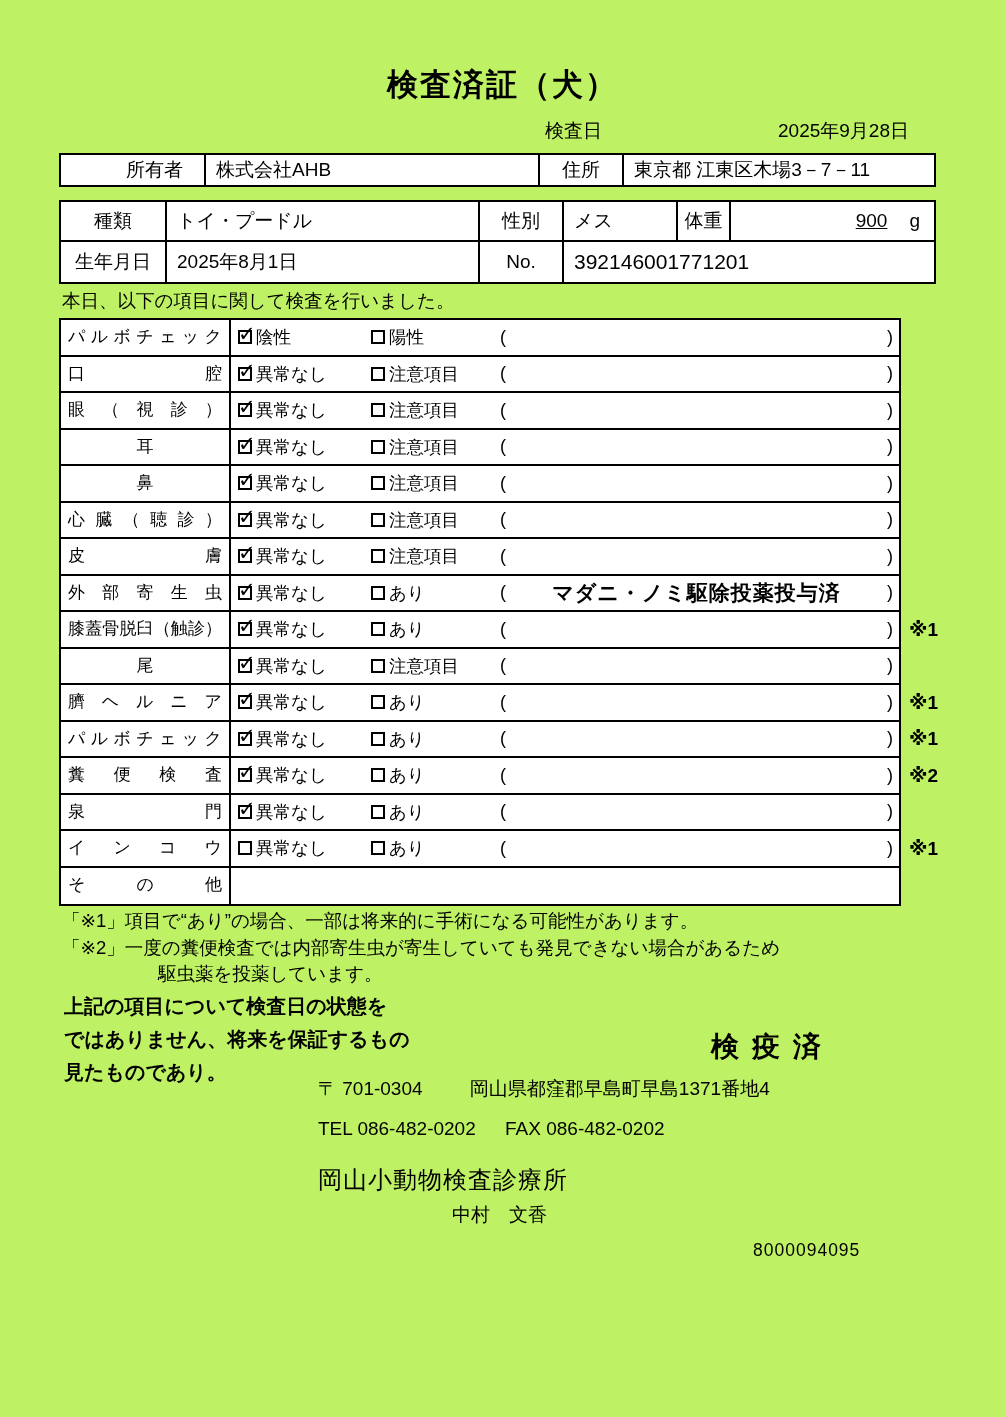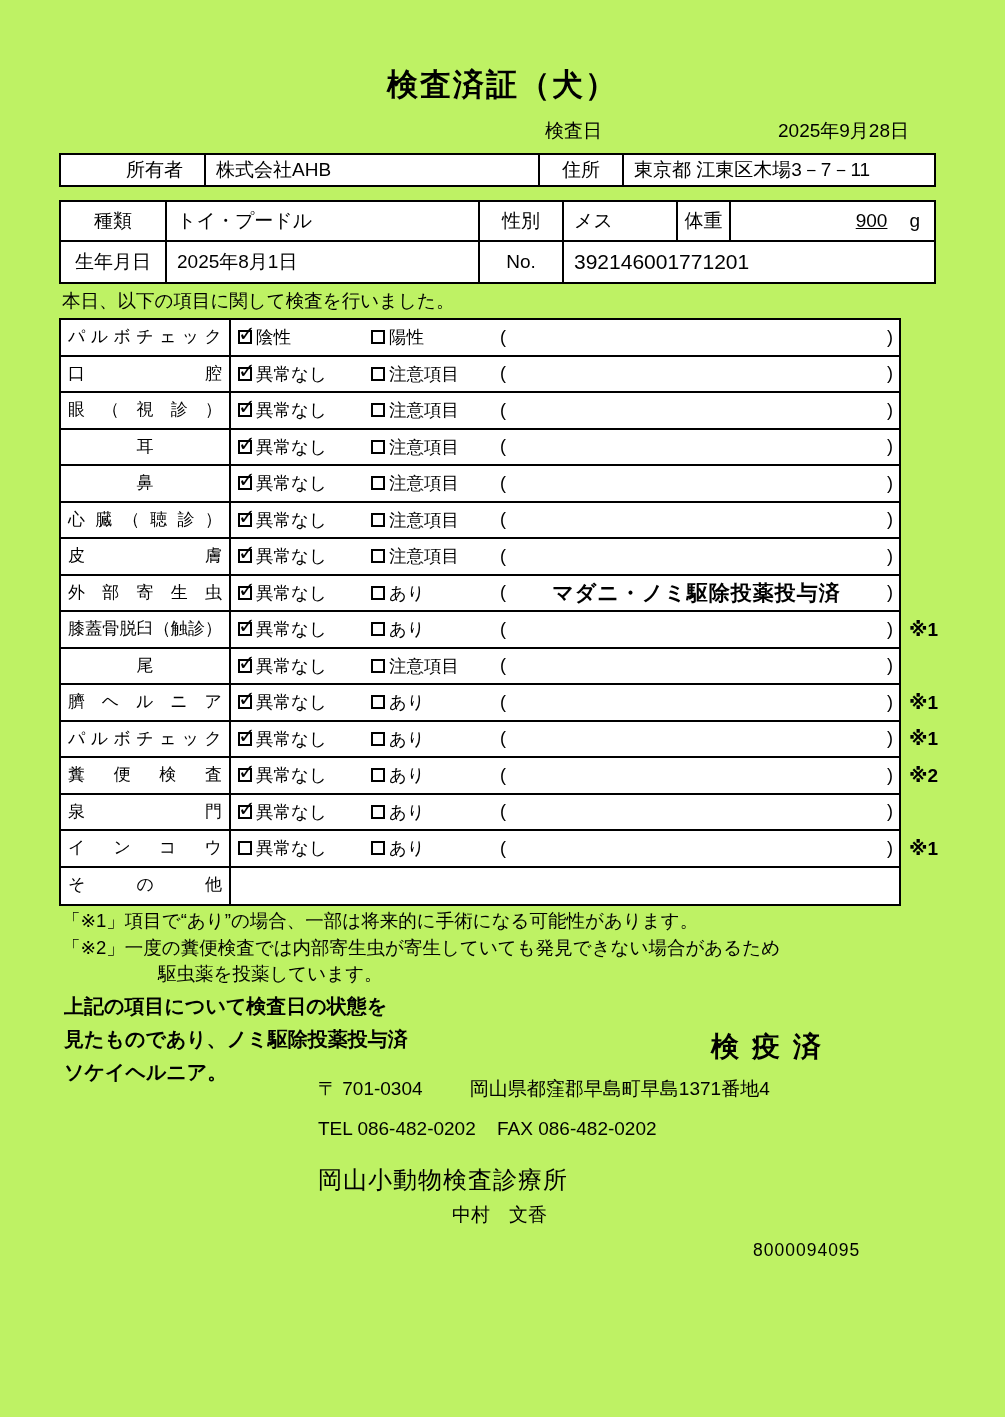--- a/index.html
+++ b/index.html
@@ -72,21 +72,21 @@
   .footnotes .fline { white-space: nowrap; }
   .footnotes .fline.indent { padding-left: 96px; }
 
   .disclaimer { position: absolute; top: 990px; left: 64px; font-size: 20px; font-weight: bold; line-height: 33px; }
 
   .stamp { position: absolute; top: 1028px; left: 703px; font-size: 28px; font-weight: bold; letter-spacing: 13px; white-space: nowrap; margin-left: 8px; }
 
   .addr-line { position: absolute; top: 1076px; left: 318px; font-size: 19px; white-space: nowrap; }
   .addr-line .postal { margin-right: 42px; }
   .tel-line { position: absolute; top: 1118px; left: 318px; font-size: 19px; white-space: nowrap; }
-  .tel-line .tel { margin-right: 16px; }
+  .tel-line .tel { margin-right: 24px; }
   .clinic-name { position: absolute; top: 1164px; left: 318px; font-size: 24px; letter-spacing: 1px; white-space: nowrap; }
   .clinic-person { position: absolute; top: 1202px; left: 452px; font-size: 19px; white-space: nowrap; }
   .serial { position: absolute; top: 1240px; left: 753px; font-size: 17.5px; letter-spacing: 1px; }
 </style>
 </head>
 <body>
 
 <div class="page">
 
   <div class="doc-title">検査済証（犬）</div>
@@ -425,22 +425,22 @@
     </div>
 
   <div class="footnotes">
     <div class="fline">「※1」項目で“あり”の場合、一部は将来的に手術になる可能性があります。</div>
     <div class="fline">「※2」一度の糞便検査では内部寄生虫が寄生していても発見できない場合があるため</div>
     <div class="fline indent">駆虫薬を投薬しています。</div>
   </div>
 
   <div class="disclaimer">
     <div>上記の項目について検査日の状態を</div>
-    <div>見たものであり、ノミ駆除投薬投与済</div>
-    <div>ソケイヘルニア。</div>
+    <div>ではありません、将来を保証するもの</div>
+    <div>見たものであり。</div>
   </div>
 
   <div class="stamp">検疫済</div>
 
   <div class="addr-line">
     <span class="postal">〒 701-0304</span>
     <span>岡山県都窪郡早島町早島1371番地4</span>
   </div>
 
   <div class="tel-line">

